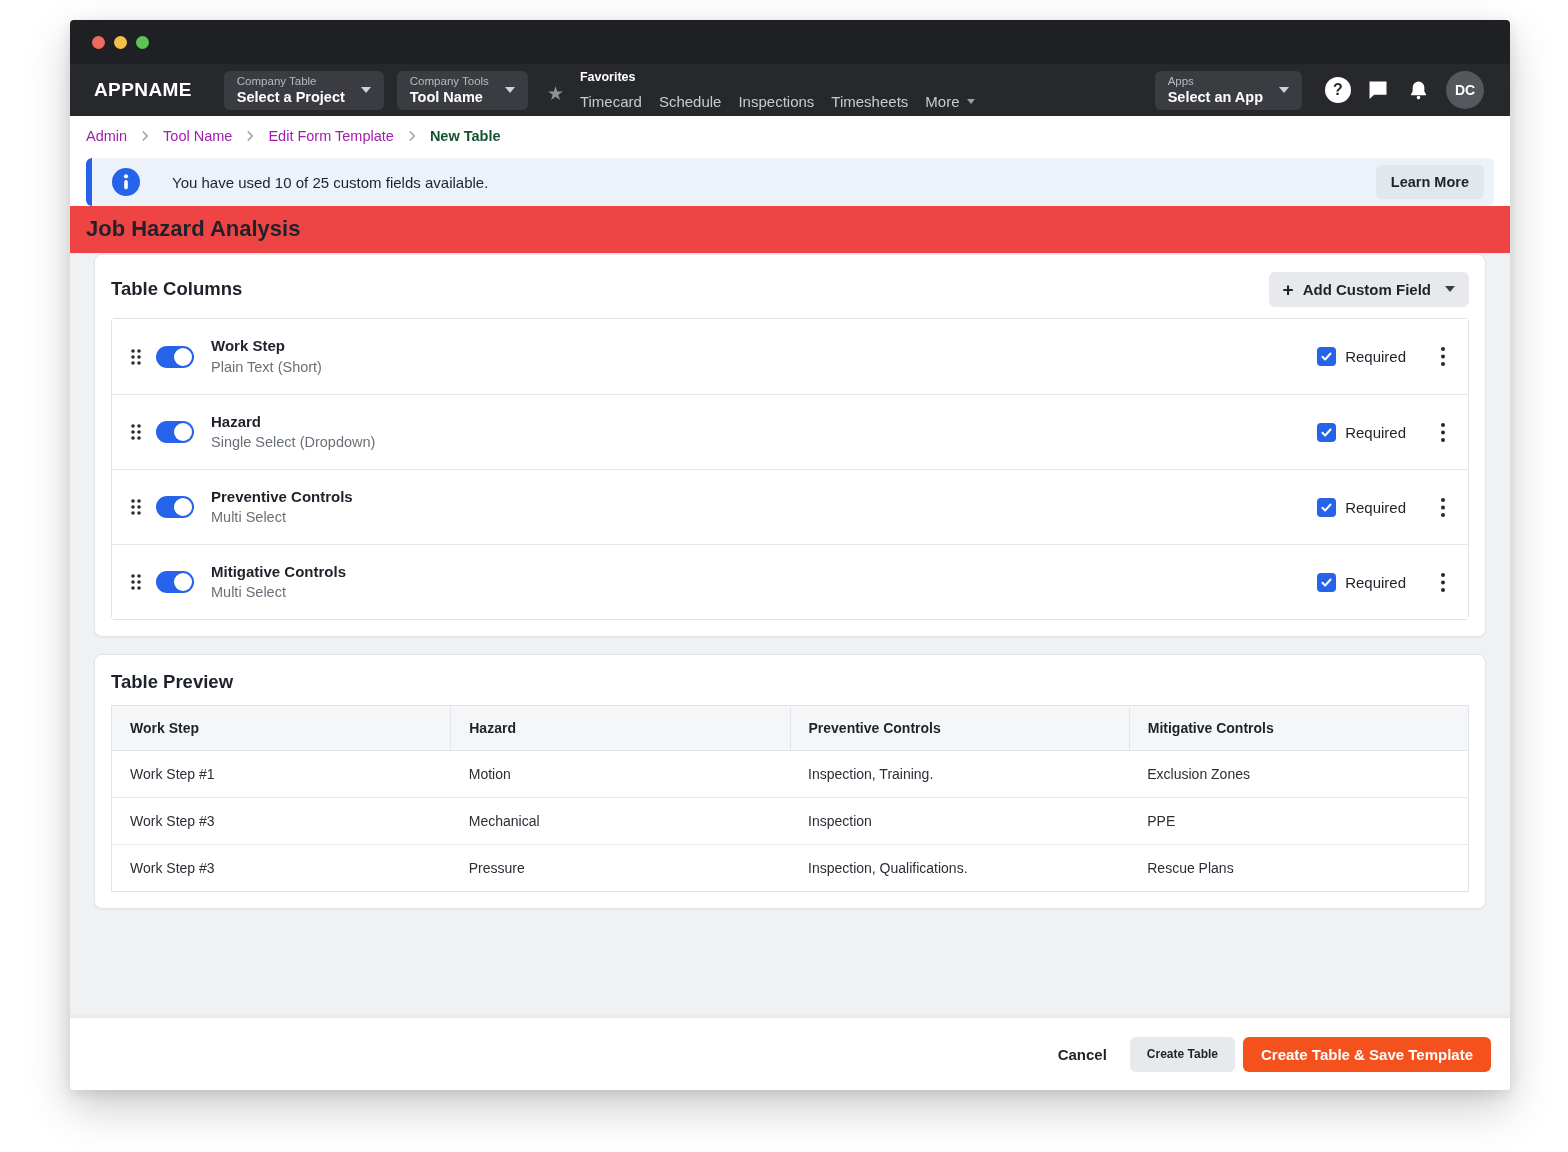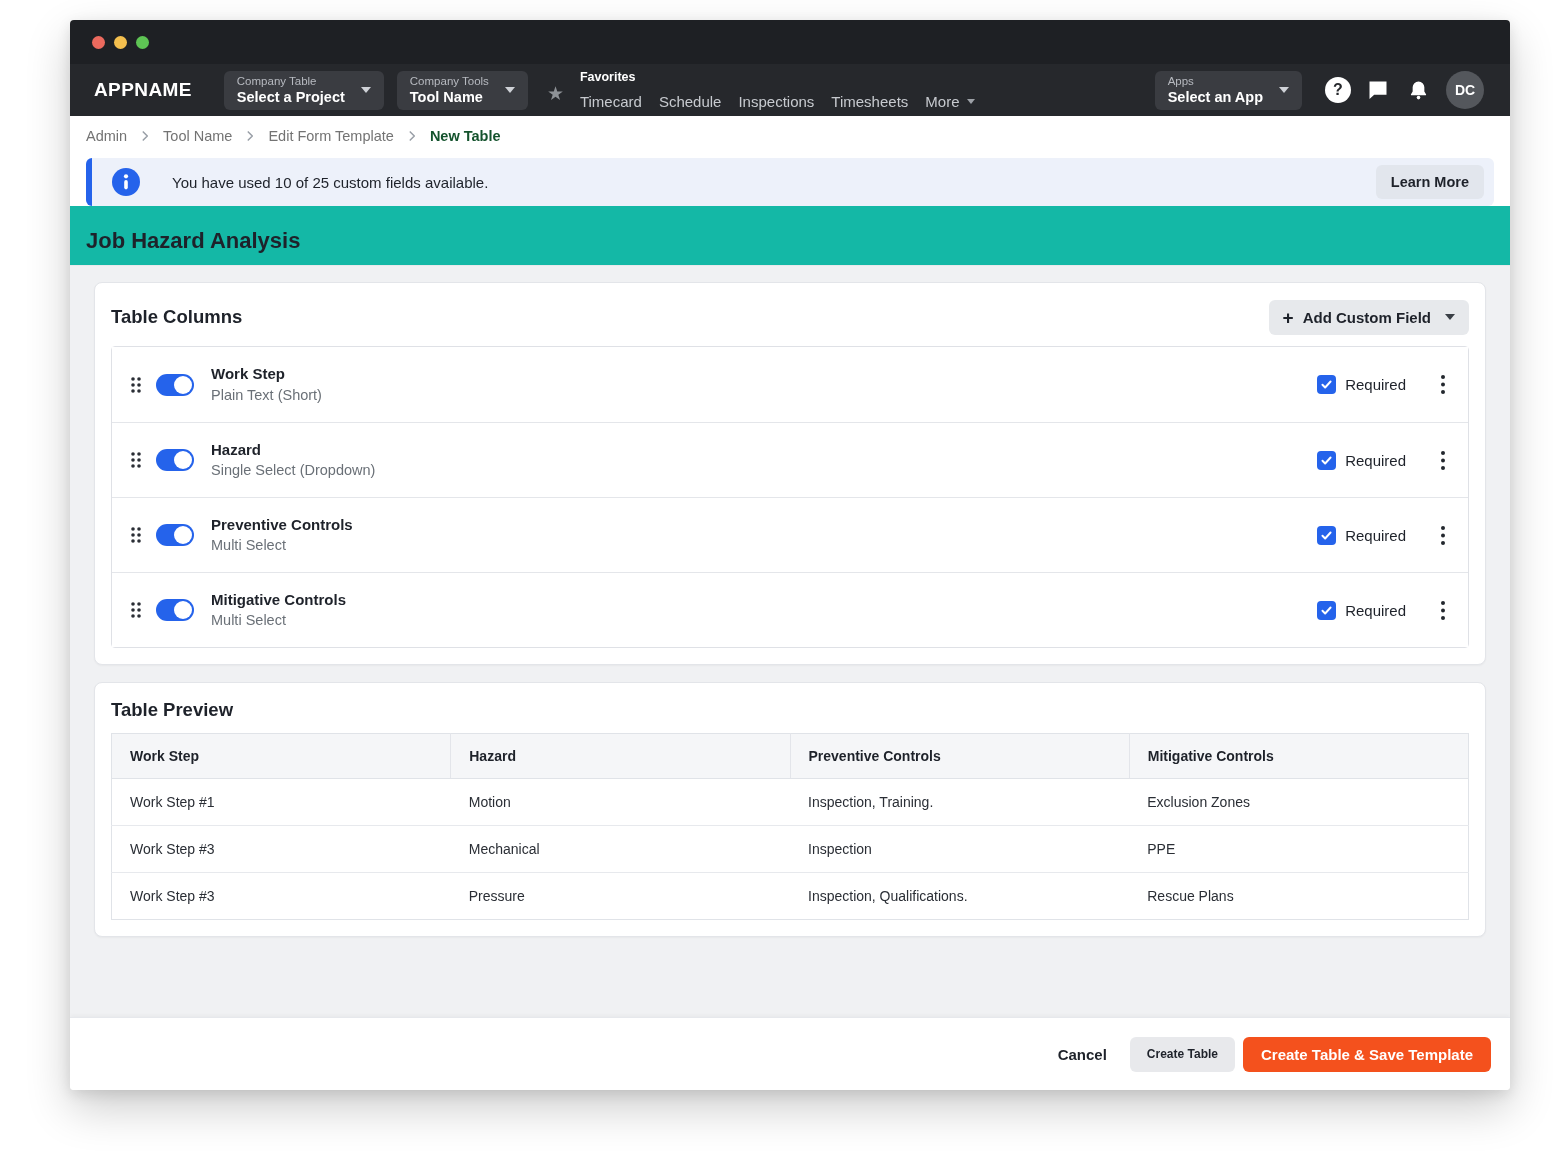--- a/index.html
+++ b/index.html
@@ -44,37 +44,37 @@
     justify-content:center; width:40px; height:40px; }
   .help-circle { width:26px; height:26px; border-radius:50%; background:#fff; color:#26282c;
     font-size:16px; font-weight:800; display:flex; align-items:center; justify-content:center; }
   .avatar { width:38px; height:38px; border-radius:50%; background:#54575c; color:#fff;
     font-size:14px; font-weight:700; display:flex; align-items:center; justify-content:center;
     margin-left:8px; cursor:pointer; }
 
   
   .breadcrumb { height:40px; display:flex; align-items:center; gap:11px; padding:0 16px;
     background:#fff; flex:none; }
-  .breadcrumb a { font-size:14.5px; color:#737373; text-decoration:none; cursor:pointer; }
+  .breadcrumb a { font-size:14.5px; color:#a21caf; text-decoration:none; cursor:pointer; }
   .breadcrumb .current { font-size:14.5px; font-weight:700; color:#14532d; }
 
   
   .banner-wrap { padding:2px 16px 0; background:#fff; flex:none; }
   .banner { height:48px; background:#edf1fa; border-left:6px solid #2563eb; border-radius:6px;
     display:flex; align-items:center; padding:0 10px 0 20px; }
   .banner-text { font-size:15px; color:#1e222a; margin-left:32px; flex:1; }
   .learn-more { background:#e2e6ed; border:none; border-radius:6px; padding:9px 15px;
     font-family:inherit; font-size:14.5px; font-weight:700; color:#1e222a; cursor:pointer; }
 
   
-  .page-title { font-size:22px; font-weight:800; color:#1e222a; padding:22px 16px 11px;
-    background:#14b8a6; flex:none; }
-
-  
-  .content { flex:1; background:#f0f1f3; padding:16px 24px; overflow:hidden;
+  .page-title { font-size:22px; font-weight:800; color:#1e222a; padding:10px 16px 11px;
+    background:#ef4444; flex:none; }
+
+  
+  .content { flex:1; background:#f0f1f3; padding:0 24px; overflow:hidden;
     border-top:1px solid #e8e9eb; }
   .card { background:#fff; border:1px solid #e3e5e9; border-radius:8px; padding:16px;
     box-shadow:0 1px 2px rgba(0,0,0,.04); }
   .card + .card { margin-top:17px; }
   .card-head { display:flex; align-items:center; justify-content:space-between; height:36px; }
   .card h2 { font-size:18.5px; font-weight:800; color:#1e222a; }
   .add-btn { display:flex; align-items:center; gap:9px; background:#e7e9ec; border:none;
     border-radius:6px; height:35px; padding:0 14px; font-family:inherit; font-size:15px;
     font-weight:700; color:#1e222a; cursor:pointer; }
   .add-btn .plus { font-size:19px; font-weight:700; line-height:1; }

